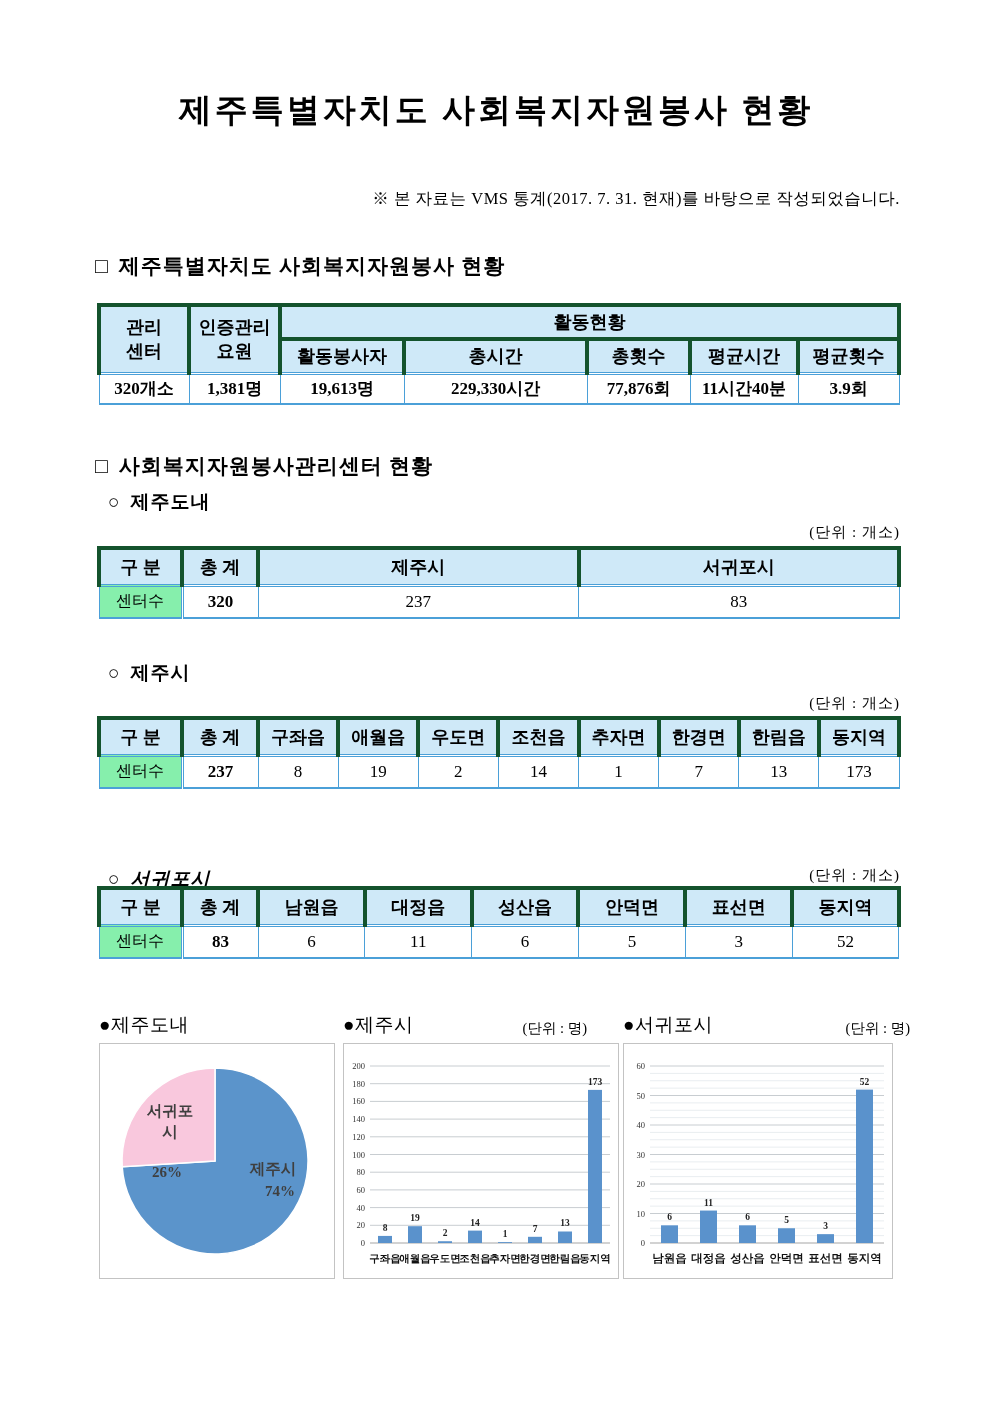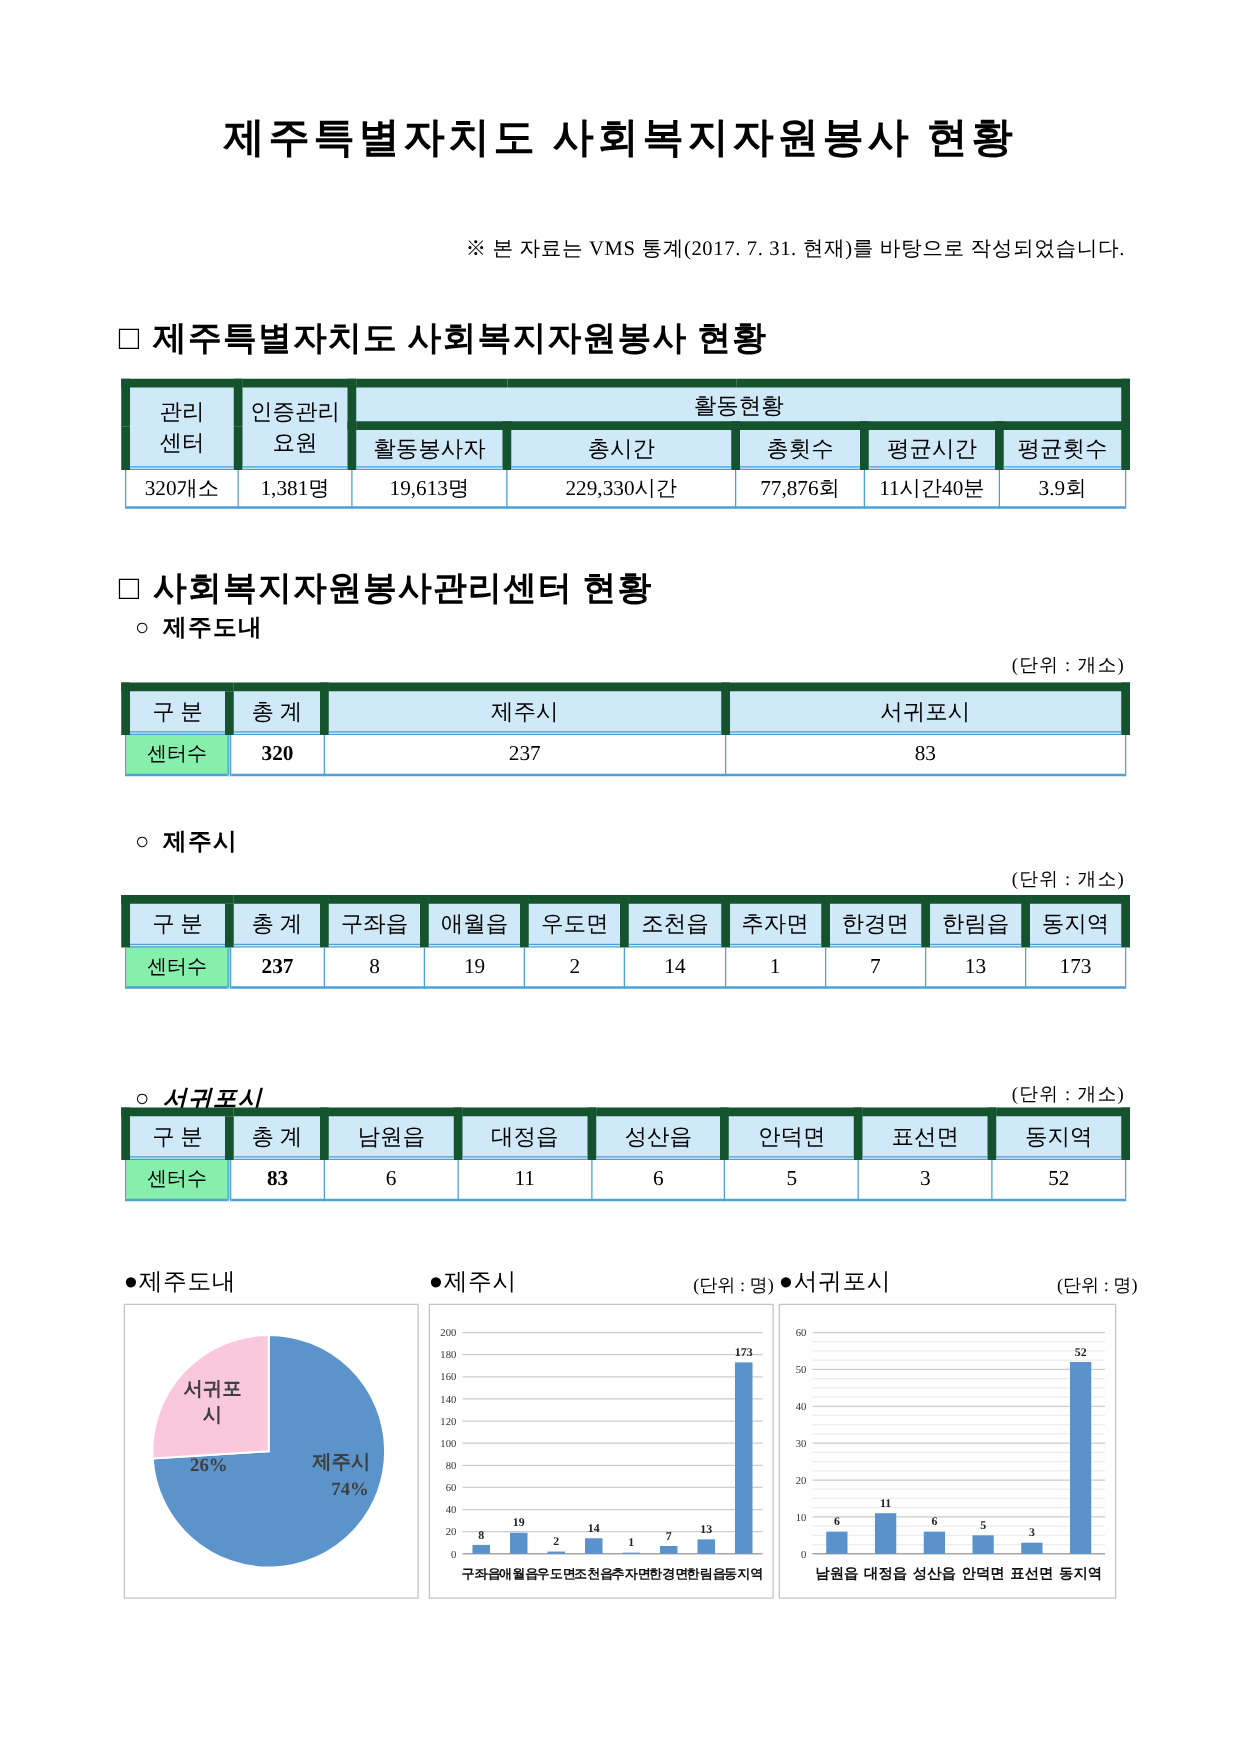--- a/index.html
+++ b/index.html
@@ -4,39 +4,39 @@
 <style>
   * { margin:0; padding:0; box-sizing:border-box; }
   html,body { background:#ffffff; }
   body { width:992px; height:1403px; font-family:"Liberation Serif","DejavVu Serif",serif; color:#000; }
   .page { position:relative; width:992px; height:1403px; overflow:hidden; background:#fff; }
 
   .doc-title { position:absolute; top:88px; left:0; width:100%; text-align:center;
                font-size:33px; font-weight:bold; letter-spacing:3px; }
   .doc-note  { position:absolute; top:188px; right:92px; font-size:16.5px; letter-spacing:0.5px; }
 
-  .section-heading { position:absolute; left:95px; font-size:27px; font-weight:bold; letter-spacing:1px; }
+  .section-heading { position:absolute; left:95px; font-size:21px; font-weight:bold; letter-spacing:1px; }
   .sub-heading     { position:absolute; left:108px; font-size:19px; font-weight:bold; letter-spacing:1px; }
   .unit-label      { position:absolute; right:92px; font-size:15px; letter-spacing:1px;margin-top:12px; }
   .marker { margin-right:10px; font-weight:normal; }
 
   table { border-collapse:collapse; table-layout:fixed; width:800px;
           font-family:"Liberation Serif","DejaVu Serif",serif; }
   .doc-table { position:absolute; left:97px;
                border:1px solid #4ba0d8; border-top-width:2px; border-bottom-width:2px; }
-  .doc-table th { background:#cfe9f8; border:7px solid #14532d; font-weight:normal;
+  .doc-table th { background:#cfe9f8; border:4px solid #14532d; font-weight:bold;
                   font-size:18px; text-align:center; vertical-align:middle; }
   .doc-table td { border:1px solid #4ba0d8; background:#fff; font-size:17px;
                   text-align:center; vertical-align:middle; }
   .two-line { white-space:pre-line; line-height:1.35; }
 
   
   #table1 th { height:34px; }
   #table1 .hdr-bottom { border-bottom:3px double #4ba0d8; }
-  #table1 td { height:31px; }
+  #table1 td { height:31px;font-weight:bold; }
 
   
   .sub-table th { height:37px; border-bottom:3px double #4ba0d8; }
   .sub-table td { height:33px; }
   .sub-table .col-gubun { border-right:3px double #4ba0d8; }
   .sub-table td.row-label { background:#86efac; font-weight:normal; font-size:16px; }
   .sub-table td.total-val { font-weight:bold; }
 
   
   .charts { position:absolute; top:1008px; left:97px; width:800px; height:290px; }
@@ -233,21 +233,21 @@
             <text x="173" y="130" text-anchor="middle" font-size="15.5" font-weight="bold" fill="#3f3f3f">제주시</text>
             <text x="180" y="152" text-anchor="middle" font-size="15" font-weight="bold" fill="#3f3f3f">74%</text>
             <path d="M115,117 L22.2,122.8 A93,93 0 0 1 115.0,24.0 Z" fill="#f9c8dd" stroke="#ffffff" stroke-width="1.5"></path>
             <text x="70" y="72" text-anchor="middle" font-size="15.5" font-weight="bold" fill="#3f3f3f">서귀포</text>
             <text x="70" y="93" text-anchor="middle" font-size="15.5" font-weight="bold" fill="#3f3f3f">시</text>
             <text x="67" y="133" text-anchor="middle" font-size="15" font-weight="bold" fill="#3f3f3f">26%</text>
           </svg>
       </div>
     </div>
 
-    <div class="chart-cell" style="left:246px; width:276px;">
+    <div class="chart-cell" style="left:246px; width:244px;">
       <div class="chart-title-row">
         <span class="chart-title">●제주시</span>
         <span class="chart-unit">(단위 : 명)</span>
       </div>
       <div class="chart-box" style="width:276px; height:236px;">
         <svg id="bar1" width="274" height="234">
             <line x1="26" x2="266" y1="181.3" y2="181.3" stroke="#c8cdd1" stroke-width="1"></line>
             <line x1="26" x2="266" y1="163.6" y2="163.6" stroke="#c8cdd1" stroke-width="1"></line>
             <line x1="26" x2="266" y1="145.9" y2="145.9" stroke="#c8cdd1" stroke-width="1"></line>
             <line x1="26" x2="266" y1="128.2" y2="128.2" stroke="#c8cdd1" stroke-width="1"></line>

